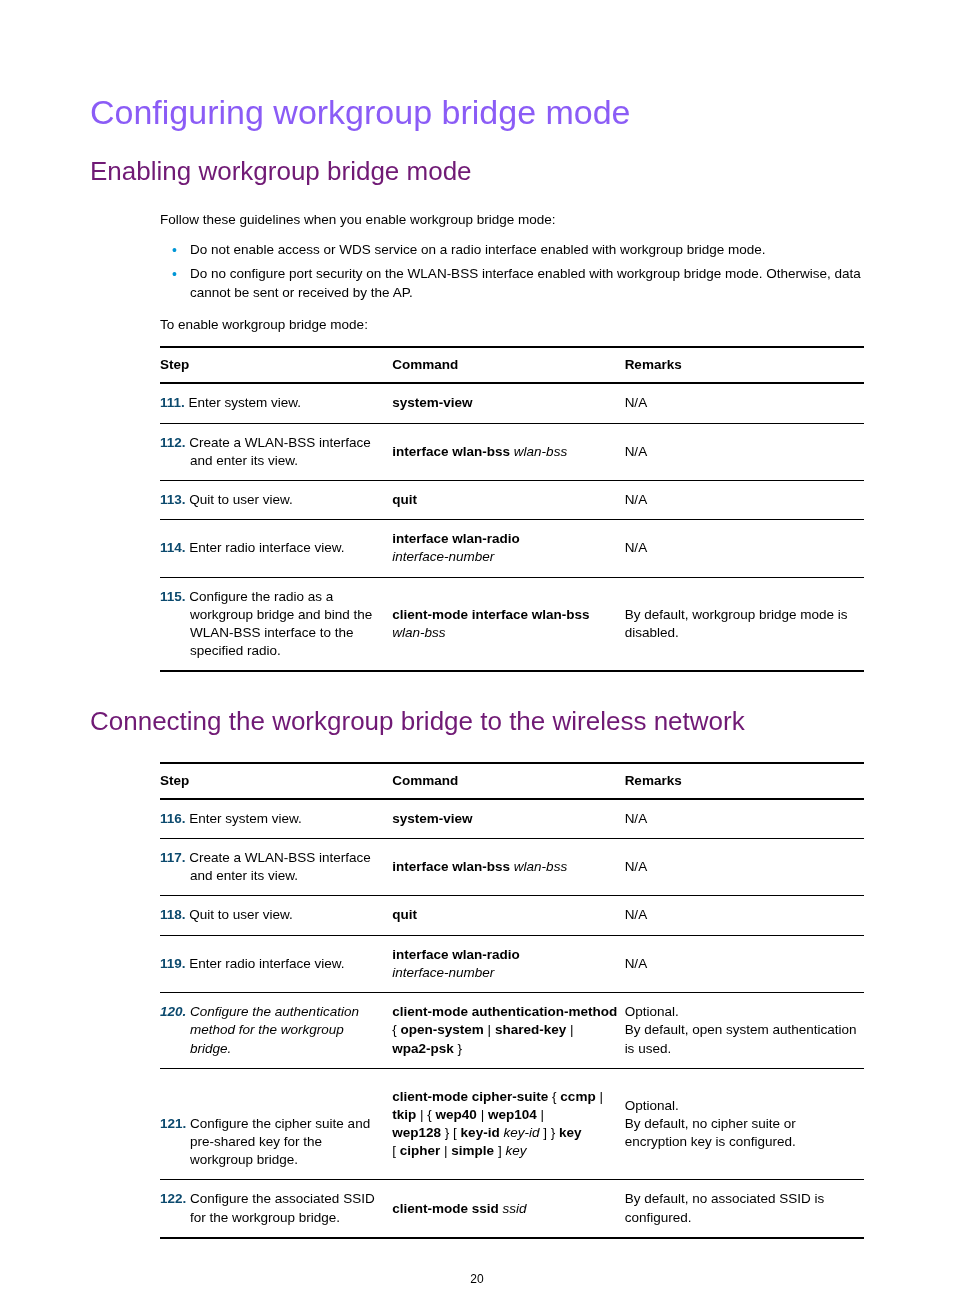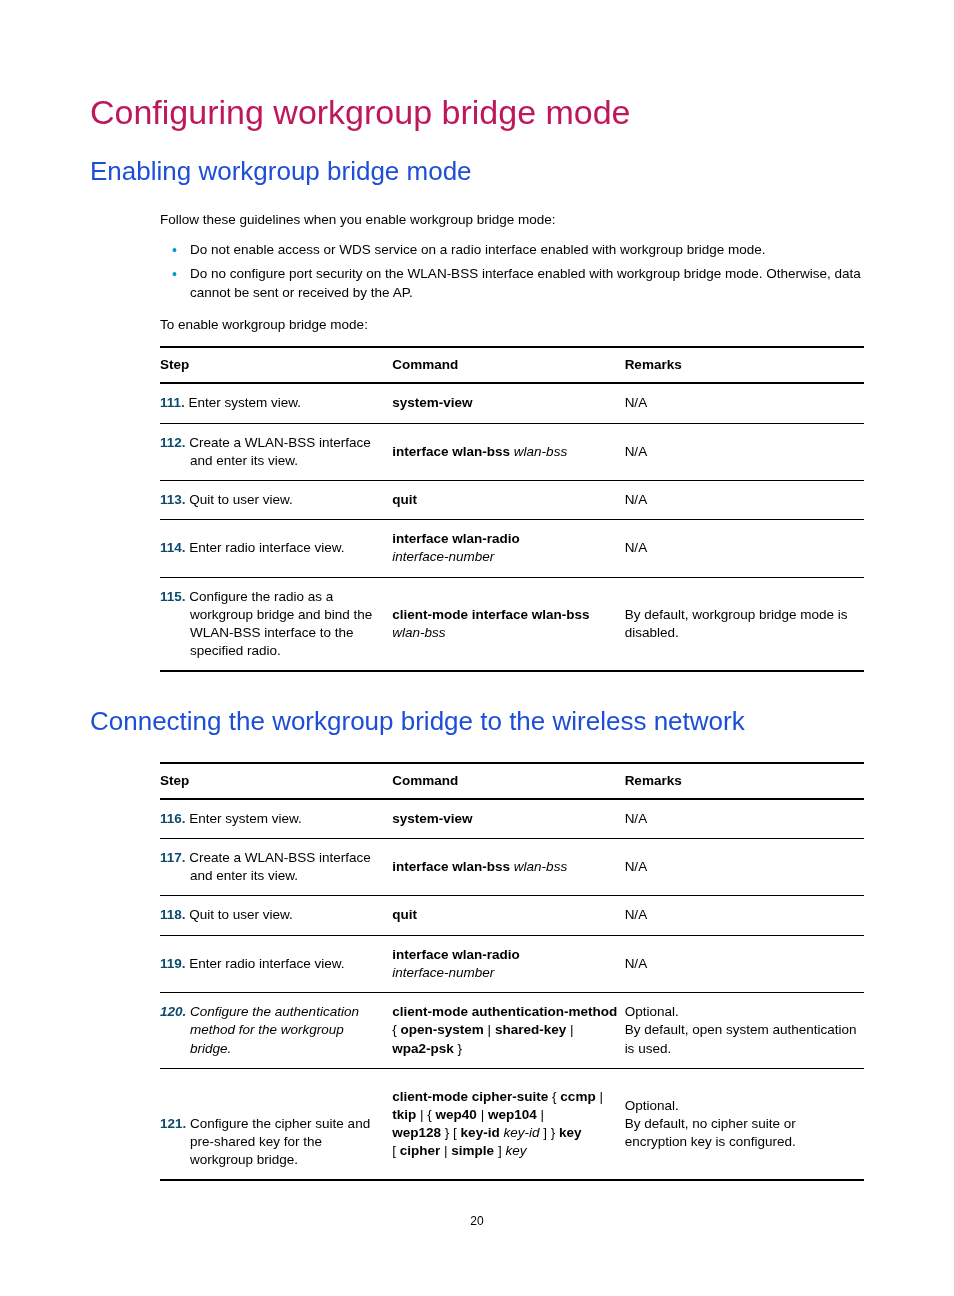--- a/index.html
+++ b/index.html
@@ -8,27 +8,27 @@
     padding: 90px 90px 40px 90px;
     width: 954px;
     box-sizing: border-box;
     color: #000;
     font-size: 13.5px;
     line-height: 1.35;
   }
   h1 {
     font-weight: 300;
     font-size: 34px;
-    color: #be185d;
+    color: #8b5cf6;
     margin: 0 0 18px 0;
   }
   h2 {
     font-weight: 300;
     font-size: 26px;
-    color: #1d4ed8;
+    color: #701a75;
     margin: 0 0 22px 0;
   }
   .intro {
     margin: 0 0 12px 0;
     padding-left: 70px;
   }
   ul.bullets {
     list-style: none;
     padding-left: 100px;
     margin: 6px 0 14px 0;
@@ -207,16 +207,23 @@
         <td class="cmd-col"><span class="cmd-bold">client-mode authentication-method</span><br>{ <span class="cmd-bold">open-system</span> | <span class="cmd-bold">shared-key</span> | <br><span class="cmd-bold">wpa2-psk</span> }</td>
         <td class="rem-col">Optional.<br>By default, open system authentication is used.</td>
       </tr>
       <tr>
         <td class="step-col" style="padding-left: 0px;">
           <div style="padding-left:30px;text-indent:-30px;margin-top:36px;"><span class="step-num">121.</span> Configure the cipher suite and pre-shared key for the workgroup bridge.</div>
         </td>
         <td class="cmd-col"><span class="cmd-bold">client-mode cipher-suite</span> { <span class="cmd-bold">ccmp</span> | <br><span class="cmd-bold">tkip</span> | { <span class="cmd-bold">wep40</span> | <span class="cmd-bold">wep104</span> | <br><span class="cmd-bold">wep128</span> } [ <span class="cmd-bold">key-id</span> <span class="cmd-ital">key-id</span> ] } <span class="cmd-bold">key</span><br>[ <span class="cmd-bold">cipher</span> | <span class="cmd-bold">simple</span> ] <span class="cmd-ital">key</span></td>
         <td class="rem-col">Optional.<br>By default, no cipher suite or encryption key is configured.</td>
       </tr>
+      <tr>
+        <td class="step-col" style="padding-left: 0px;">
+          <div style="padding-left:30px;text-indent:-30px;"><span class="step-num">122.</span> Configure the associated SSID for the workgroup bridge.</div>
+        </td>
+        <td class="cmd-col"><span class="cmd-bold">client-mode ssid </span><span class="cmd-ital">ssid</span></td>
+        <td class="rem-col">By default, no associated SSID is configured.</td>
+      </tr>
     </tbody>
 </table>
 
 <div class="page-num">20</div>
 
 </body></html>

